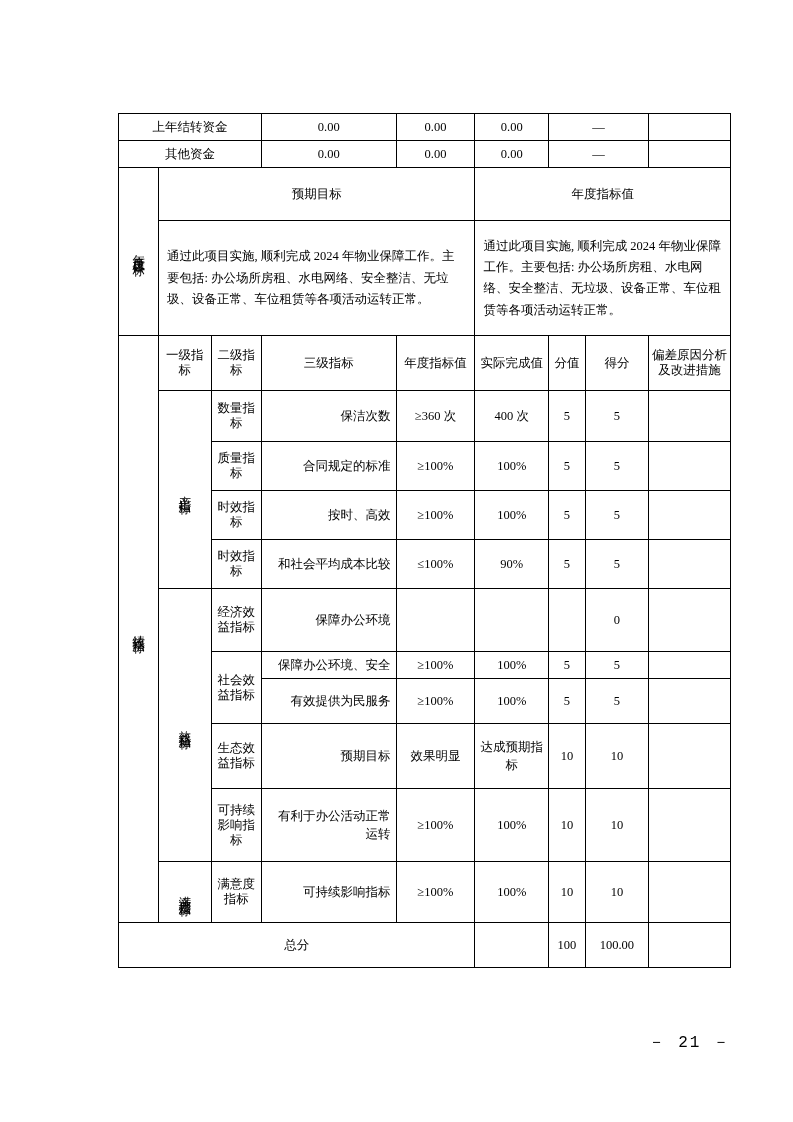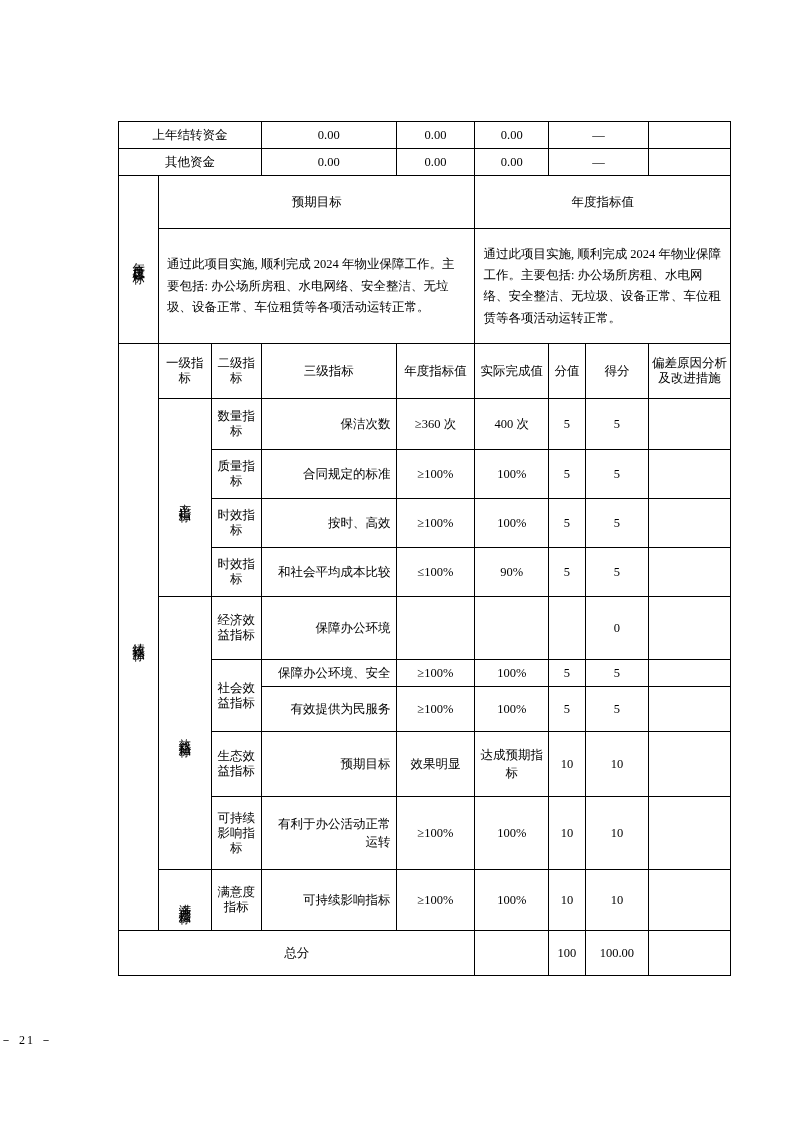--- a/index.html
+++ b/index.html
@@ -21,21 +21,20 @@
     height: 1122px;
     box-sizing: border-box;
   }
   .doc-table {
     position: absolute;
     left: 118px;
     top: 113px;
     width: 613px;
     border-collapse: collapse;
     table-layout: fixed;
-    margin-top: 8px;
   }
   .doc-table td {
     border: 1px solid #000000;
     font-size: 12.5px;
     line-height: 1.45;
     padding: 4px 5px;
     vertical-align: middle;
     text-align: center;
     word-break: break-all;
   }
@@ -66,23 +65,24 @@
     padding: 3px 2px;
     font-size: 12.5px;
     line-height: 1.2;
   }
   .bold { font-weight: normal; }
   .page-number {
     position: absolute;
     left: 0;
     top: 1032px;
     width: 731px;
-    font-size: 12px;
+    text-align: right;
+    font-size: 16px;
     letter-spacing: 2px;
-    font-family: Liberation Serif, serif;
+    font-family: Liberation Mono, monospace;
   }
 </style>
 </head>
 <body>
 
 <div class="page">
 
   <table class="doc-table">
     <colgroup>
       <col style="width:38px">

